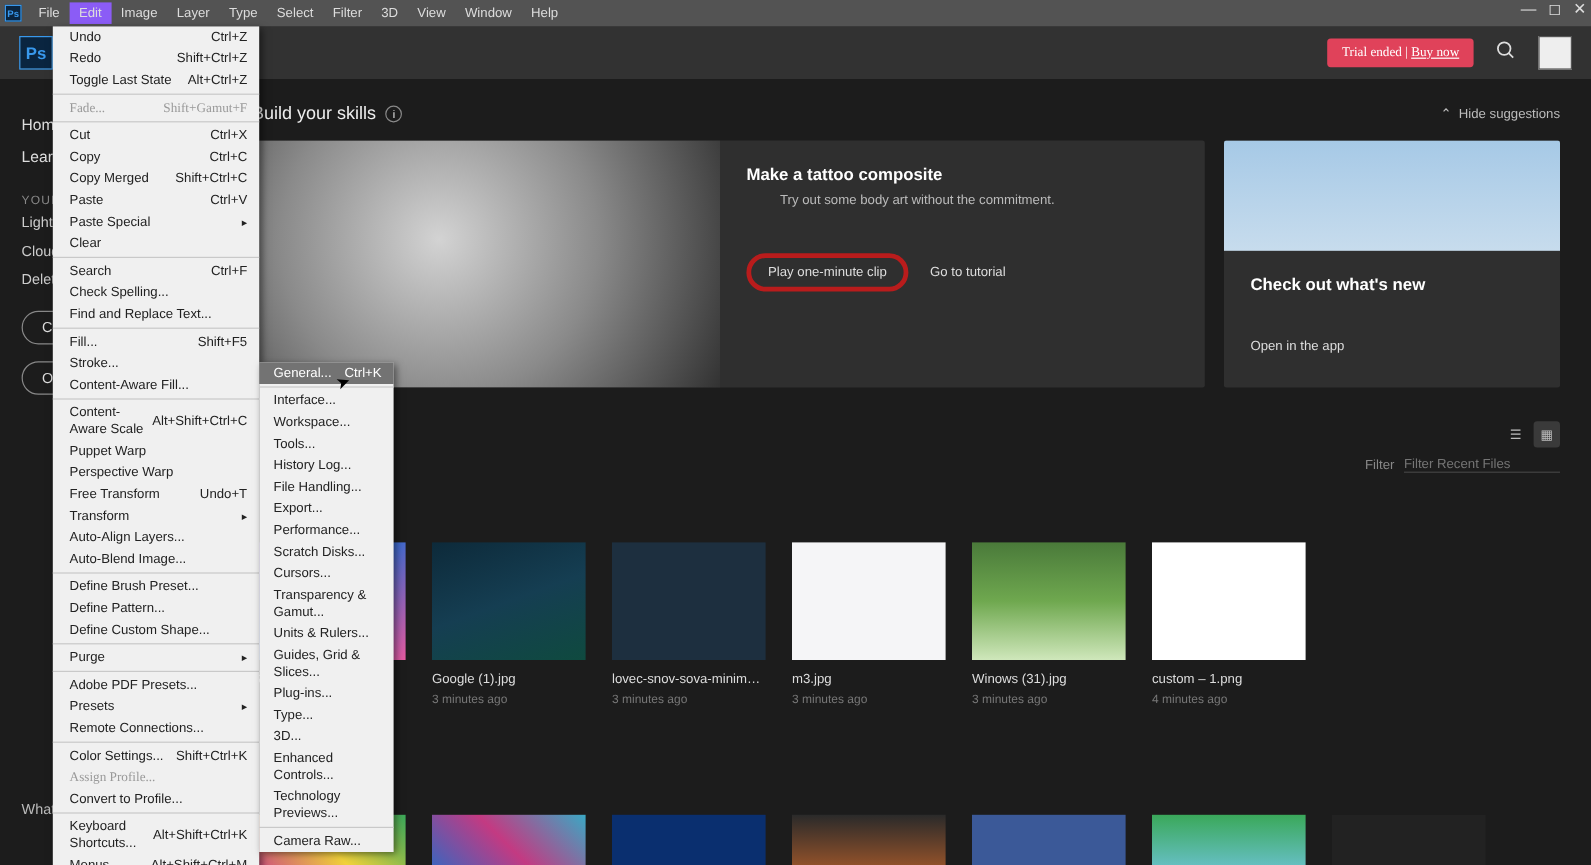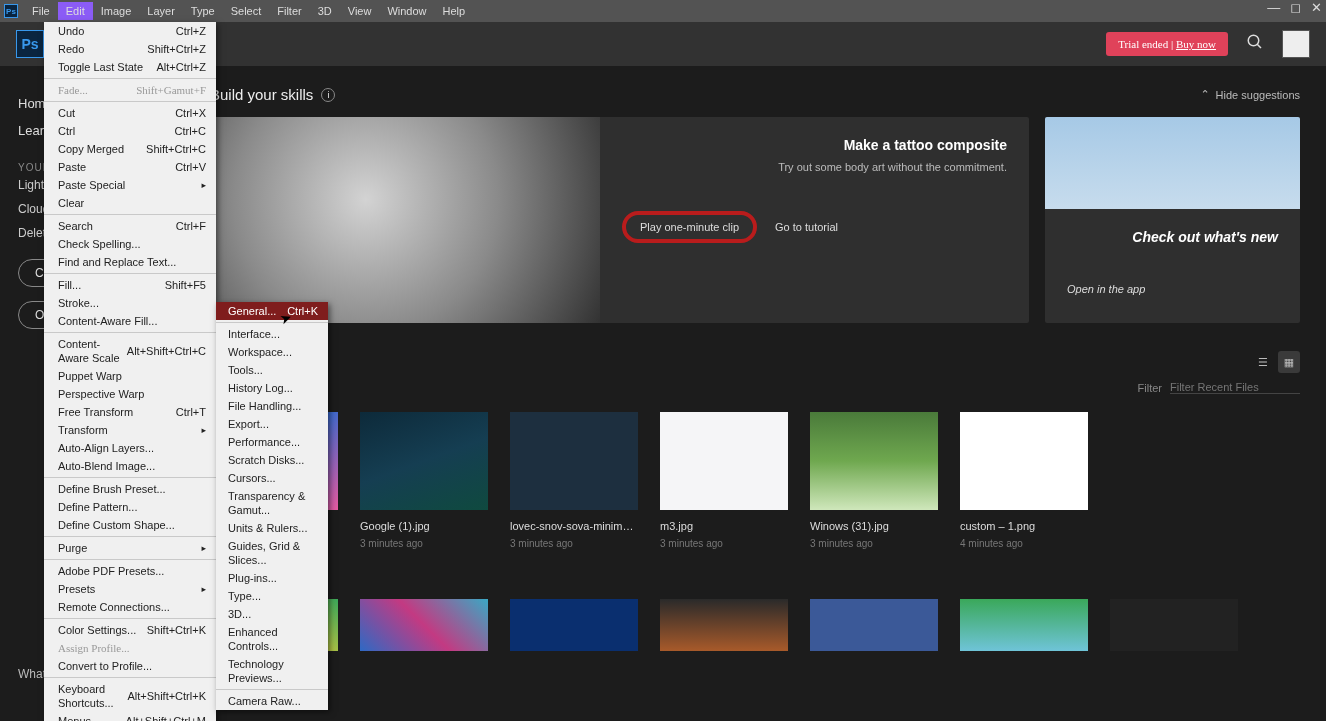--- a/index.html
+++ b/index.html
@@ -85,24 +85,23 @@
   position: relative;
 }
 .skillsrow { display: flex; align-items: center; justify-content: space-between; }
 .skills-title { font-size: 15px; color: #eee; display: flex; align-items: center; gap: 8px; }
 .hide-sugg { color: #bbb; font-size: 11px; display: flex; align-items: center; gap: 6px; }
 .hero-row { display: flex; gap: 16px; margin-top: 14px; }
 .hero-card {
   background: #2f2f2f; border-radius: 2px;
   display: flex; overflow: hidden;
   height: 206px;
-  text-align: right;
 }
 .hero-card.big { flex: 1; }
-.hero-card.side { width: 255px; flex-direction: column; font-style: italic; }
+.hero-card.side { width: 280px; flex-direction: column; }
 .hero-img {
   width: 390px;
   background: radial-gradient(circle at 40% 40%, #d3d3d3 0%, #8a8a8a 50%, #323232 100%);
 }
 .hero-img.sync {
   width: 100%; height: 92px;
   background: linear-gradient(#a6c9e6,#c7dced);
 }
 .hero-body { padding: 20px 22px; flex: 1; }
 .hero-body h3 { color: #fff; font-size: 14px; font-weight: 600; margin-bottom: 8px; }
@@ -111,21 +110,21 @@
 .pill-outline { border: 4px solid #b91c1c; border-radius: 30px; padding: 6px 14px; color: #ddd; font-size: 11px; }
 .linkish { color: #ddd; font-size: 11px; }
 .recent-bar { margin-top: 28px; display: flex; justify-content: flex-end; align-items: center; gap: 10px; }
 .view-toggle { display: flex; gap: 4px; }
 .view-btn { width: 22px; height: 22px; display: flex; align-items: center; justify-content: center; color: #bbb; }
 .view-btn.active { background: #3a3a3a; border-radius: 3px; }
 .sort-row { display: flex; gap: 10px; align-items: center; margin-top: 14px; color: #aaa; }
 .filter-row { display: flex; justify-content: flex-end; gap: 8px; align-items: center; color: #888; margin-top: -18px; }
 .filter-input { background: transparent; border: none; border-bottom: 1px solid #444; color: #888; width: 130px; font-size: 11px; }
 .thumbs { display: flex; gap: 22px; margin-top: 18px; }
-.thumb { width: 128px; }
+.thumb { width: 128px; margin-top: 40px; }
 .thumb .tcolor { width: 128px; height: 98px; background: #555; }
 .thumb .tname { color: #ddd; font-size: 11px; margin-top: 10px; white-space: nowrap; overflow: hidden; text-overflow: ellipsis; }
 .thumb .ttime { color: #777; font-size: 10px; margin-top: 6px; }
 .thumbs.second { margin-top: 50px; }
 .thumbs.second .tcolor { height: 52px; width: 128px; }
 
 
 .dropdown {
   position: absolute;
   top: 22px; left: 44px;
@@ -148,21 +147,21 @@
   position: absolute;
   top: 302px; left: 216px;
   width: 112px;
   background: #f0f0f0;
   color: #222;
   box-shadow: 2px 2px 6px rgba(0,0,0,.5);
   z-index: 101;
   font-size: 11px;
 }
 .submenu .mi { display: flex; justify-content: space-between; padding: 2px 10px 2px 12px; line-height: 14px; }
-.submenu .mi.highlight { background: #7f1d1d; color: #fff; text-align: right; }
+.submenu .mi.highlight { background: #737373; color: #fff; text-align: right; }
 .submenu .sep { height: 1px; background: #c9c9c9; margin: 2px 0; }
 .cursor-fake {
   position: absolute; top: 310px; left: 280px; z-index: 200;
   font-size: 14px; color: #000; transform: rotate(-20deg);
 }
 </style>
 </head>
 <body>
 
 <div class="menubar">
@@ -343,21 +342,21 @@
     <div class="mi disabled">
       <span>Fade...</span>
       <span>Shift+Gamut+F</span>
     </div>
     <div class="sep"></div>
     <div class="mi">
       <span>Cut</span>
       <span>Ctrl+X</span>
     </div>
     <div class="mi">
-      <span>Ctrl</span>
+      <span>Copy</span>
       <span>Ctrl+C</span>
     </div>
     <div class="mi">
       <span>Copy Merged</span>
       <span>Shift+Ctrl+C</span>
     </div>
     <div class="mi">
       <span>Paste</span>
       <span>Ctrl+V</span>
     </div>
@@ -396,21 +395,21 @@
       <span>Alt+Shift+Ctrl+C</span>
     </div>
     <div class="mi">
       <span>Puppet Warp</span>
     </div>
     <div class="mi">
       <span>Perspective Warp</span>
     </div>
     <div class="mi">
       <span>Free Transform</span>
-      <span>Ctrl+T</span>
+      <span>Undo+T</span>
     </div>
     <div class="mi arrow">
       <span>Transform</span>
       <span></span>
     </div>
     <div class="mi">
       <span>Auto-Align Layers...</span>
     </div>
     <div class="mi">
       <span>Auto-Blend Image...</span>

